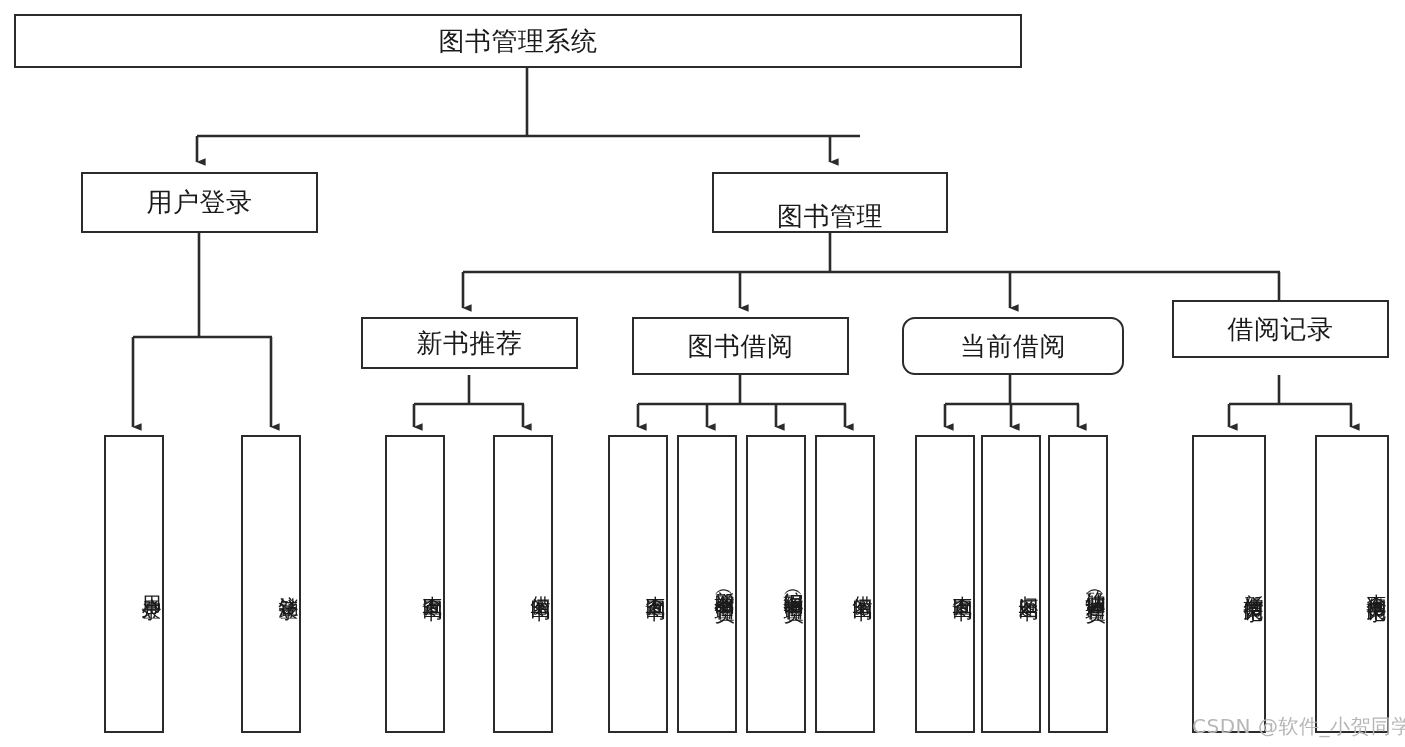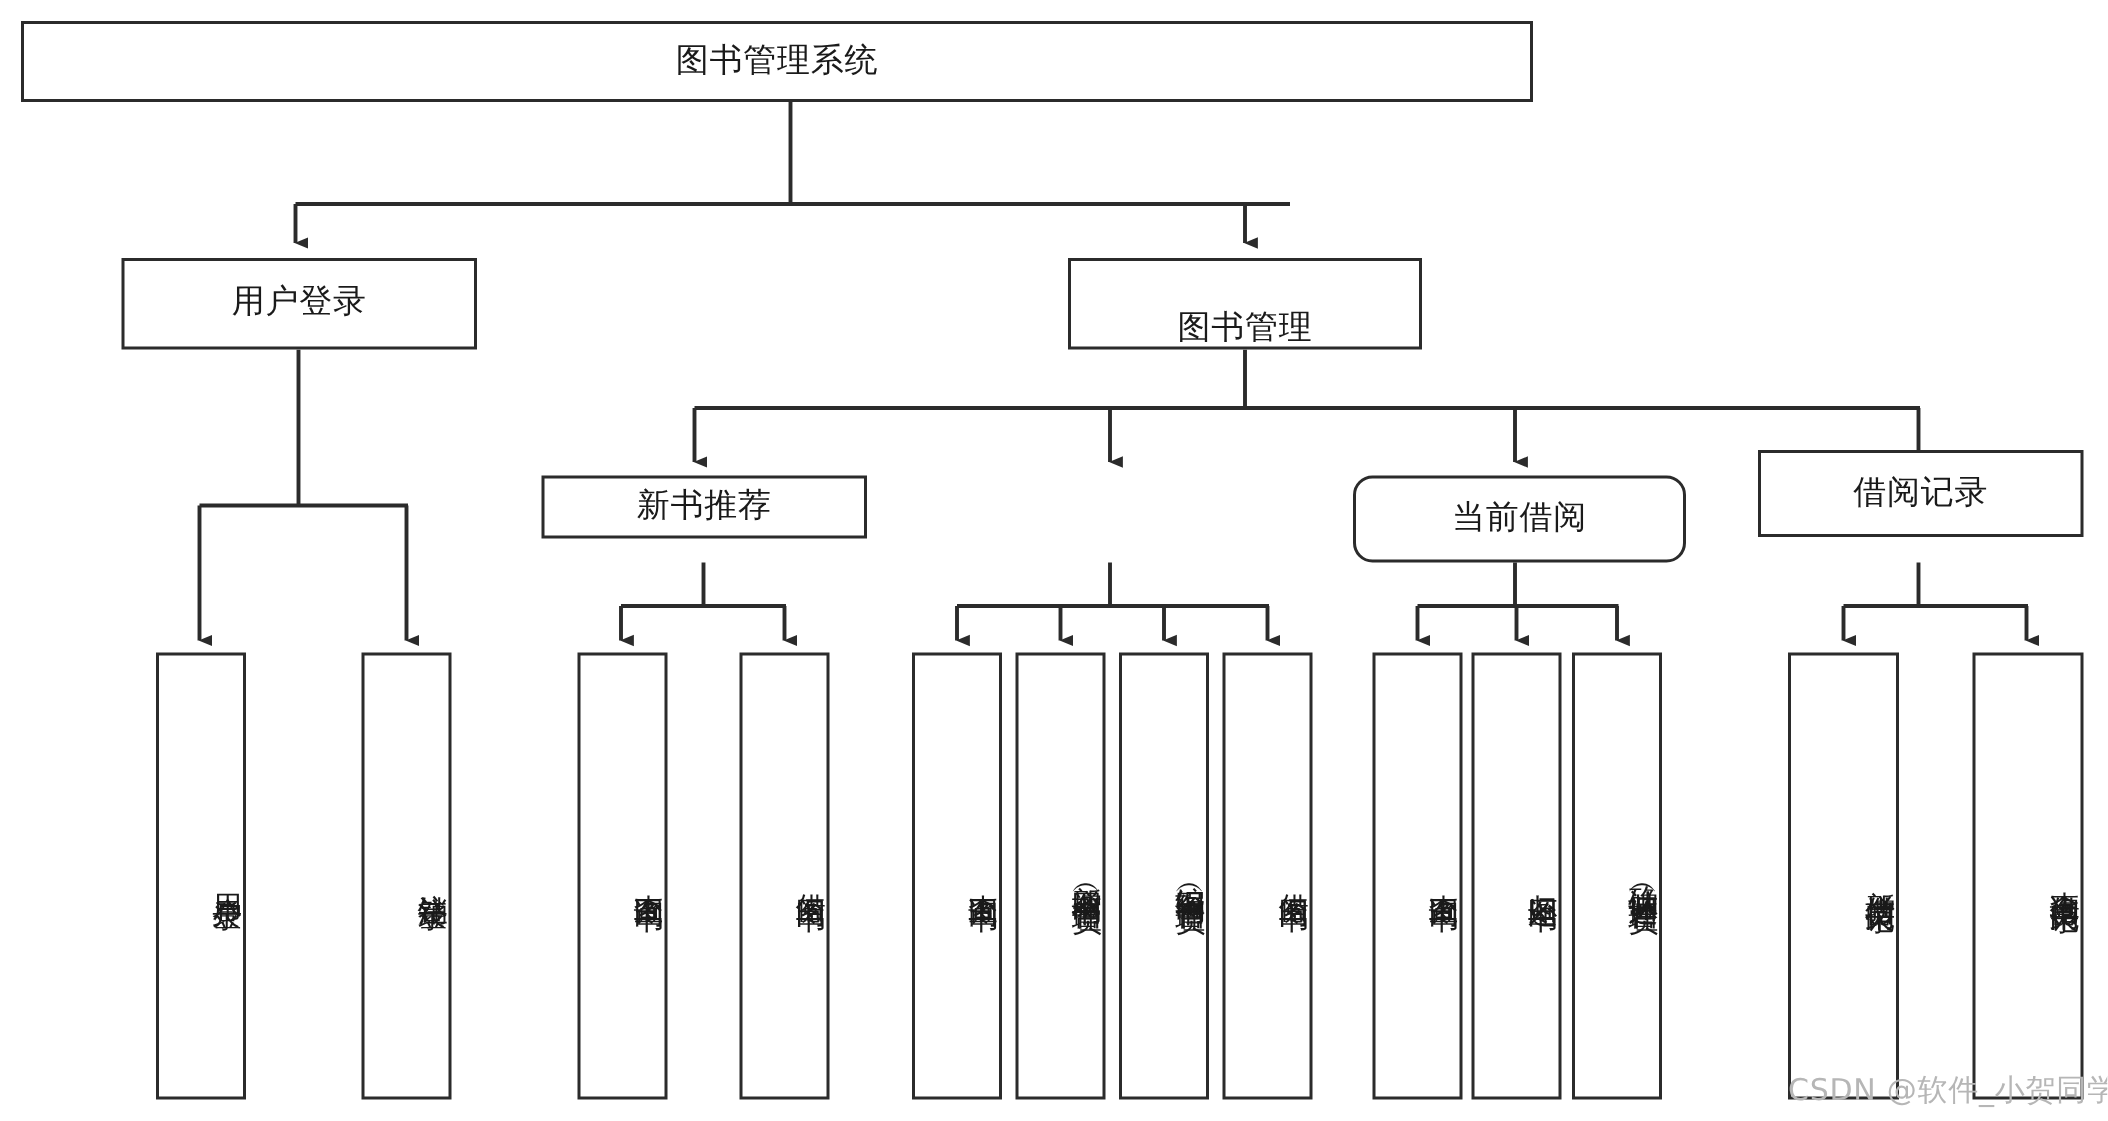--- a/index.html
+++ b/index.html
@@ -29,21 +29,21 @@
     position: absolute;
     box-sizing: border-box;
     background: #ffffff;
     border: 2.5px solid #2b2b2b;
     display: flex;
     align-items: center;
     justify-content: center;
     color: #1a1a1a;
   }
   .node.h {
-    font-size: 22px;
+    font-size: 26px;
     letter-spacing: 0.5px;
     line-height: 1.1;
     white-space: nowrap;
   }
   .node.v {
     font-size: 20px;
     writing-mode: vertical-rl;
     text-orientation: upright;
     letter-spacing: 2px;
     line-height: 1.05;
@@ -126,22 +126,25 @@
     <span>图书管理系统</span>
   </div>
 
   <div class="node h" style="left:81px; top:172px; width:237px; height:61px;">
     <span>用户登录</span>
   </div>
   <div class="node h" style="left:712px; top:172px; width:236px; height:61px;align-items:flex-end;">
     <span>图书管理</span>
   </div>
 
-  <div class="node h" style="left:361px; top:317px; width:217px; height:42px;justify-content:center;">
+  <div class="node h" style="left:361px; top:317px; width:217px; height:52px;justify-content:center;">
     <span>新书推荐</span>
+  </div>
+  <div class="node h" style="left:632px; top:317px; width:217px; height:58px;">
+    <span>图书借阅</span>
   </div>
   <div class="node h" style="left:902px; top:317px; width:222px; height:58px;border-radius:13px;">
     <span>当前借阅</span>
   </div>
   <div class="node h" style="left:1172px; top:300px; width:217px; height:58px;">
     <span>借阅记录</span>
   </div>
 
   <div class="node v" style="left:104px; top:435px; width:60px; height:298px;">
     <span class="vtext">用户登录</span>

